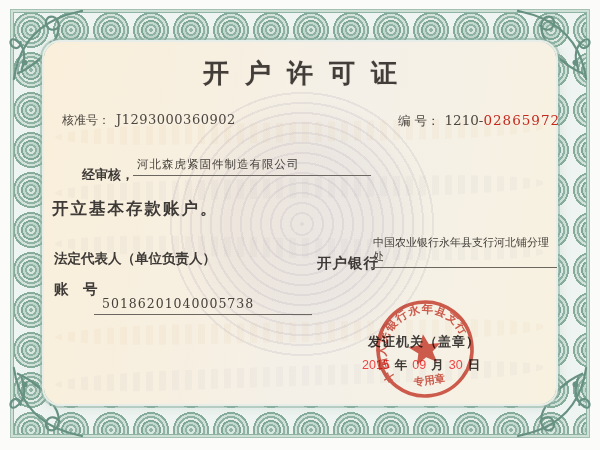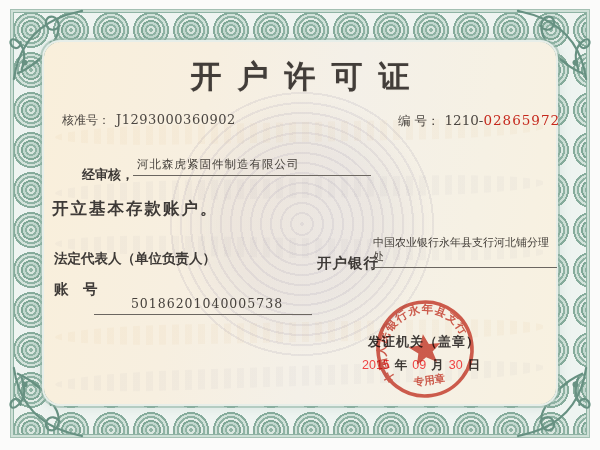--- a/index.html
+++ b/index.html
@@ -52,24 +52,24 @@
   .corner svg{display:block;}
   .c-tl{left:8px;top:7px;}
   .c-tr{right:8px;top:7px;transform:scaleX(-1);}
   .c-bl{left:8px;bottom:10px;transform:scaleY(-1);}
   .c-br{right:8px;bottom:10px;transform:scale(-1,-1);}
 
   
   .abs{position:absolute;}
   .title{
     left:0;right:0;top:56px;text-align:center;
-    font-size:31px;font-weight:bold;letter-spacing:16px;text-indent:16px;
+    font-size:26px;font-weight:bold;letter-spacing:16px;text-indent:16px;
     color:#423d39;text-shadow:0 0 1px rgba(60,50,40,.25);
   }
-  .serif{font-family:"DejaVu Serif","Liberation Serif",serif;text-align:center;}
+  .serif{font-family:"DejaVu Serif","Liberation Serif",serif;}
 
   .approval{left:62px;top:112px;font-size:12px;color:#4c4742;}
   .approval .val{font-size:13px;letter-spacing:.5px;margin-left:6px;}
   .serialrow{left:398px;top:112px;font-size:12.5px;color:#4c4742;}
   .serialrow .pre{font-size:13.5px;margin-left:5px;}
   .serialrow .red{color:#c5281c;font-size:13.5px;letter-spacing:1px;}
 
   .reviewed{left:82px;top:166px;font-size:13px;font-weight:bold;}
   .company{
     left:133px;top:149px;width:234px;font-size:11.5px;color:#45403b;

